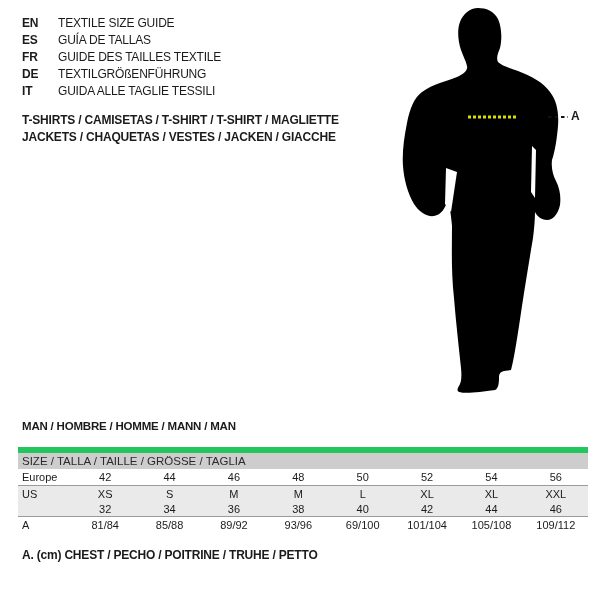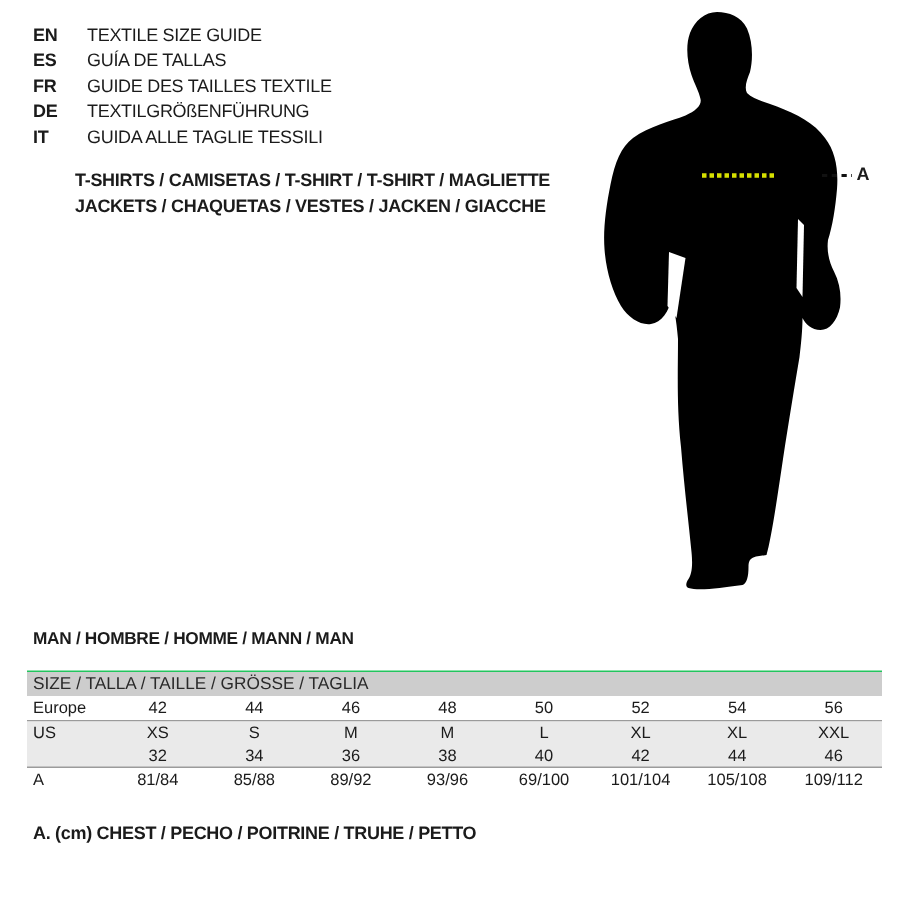--- a/index.html
+++ b/index.html
@@ -7,32 +7,32 @@
     width:600px;height:600px;position:relative;background:#ffffff;
     font-family:"Liberation Sans", sans-serif;color:#1b1b1b;
     -webkit-font-smoothing:antialiased;overflow:hidden;
   }
   
   .lang-list{position:absolute;left:22px;top:14px;}
   .lang-row{display:flex;height:17.2px;align-items:center;}
   .lang-code{width:36px;font-weight:bold;font-size:12px;letter-spacing:-0.2px;}
   .lang-label{font-weight:normal;font-size:12px;letter-spacing:-0.2px;white-space:nowrap;}
   
-  .categories{position:absolute;left:22px;top:111px;margin-left:28px;}
+  .categories{position:absolute;left:22px;top:111px;}
   .cat-line{height:17.5px;display:flex;align-items:center;
     font-weight:bold;font-size:12px;letter-spacing:-0.2px;white-space:nowrap;}
   
   .figure{position:absolute;left:400px;top:8px;width:180px;height:390px;}
   .measure-a{position:absolute;left:571px;top:109px;font-size:12px;font-weight:bold;}
   
   .section-heading{position:absolute;left:22px;top:420px;font-weight:bold;
     font-size:11.5px;letter-spacing:-0.2px;white-space:nowrap;}
   
   .size-table{position:absolute;left:18px;top:447px;width:570px;
-    border-top:1px solid #22c55e;font-size:11px;}
+    border-top:6px solid #22c55e;font-size:11px;}
   .t-row{display:grid;grid-template-columns:55px repeat(8,1fr);align-items:center;}
   .t-header{height:16px;background:#cdcdcd;display:flex;align-items:center;
     padding-left:4px;font-size:11.5px;color:#2a2a2a;white-space:nowrap;}
   .r-europe{height:16px;background:#ffffff;border-bottom:1px solid #9b9b9b;}
   .r-us{height:15px;background:#eaeaea;}
   .r-num{height:15px;background:#eaeaea;border-bottom:1px solid #9b9b9b;}
   .r-a{height:16px;background:#ffffff;}
   .cell-label{padding-left:4px;text-align:left;}
   .cell-val{text-align:center;}
   

